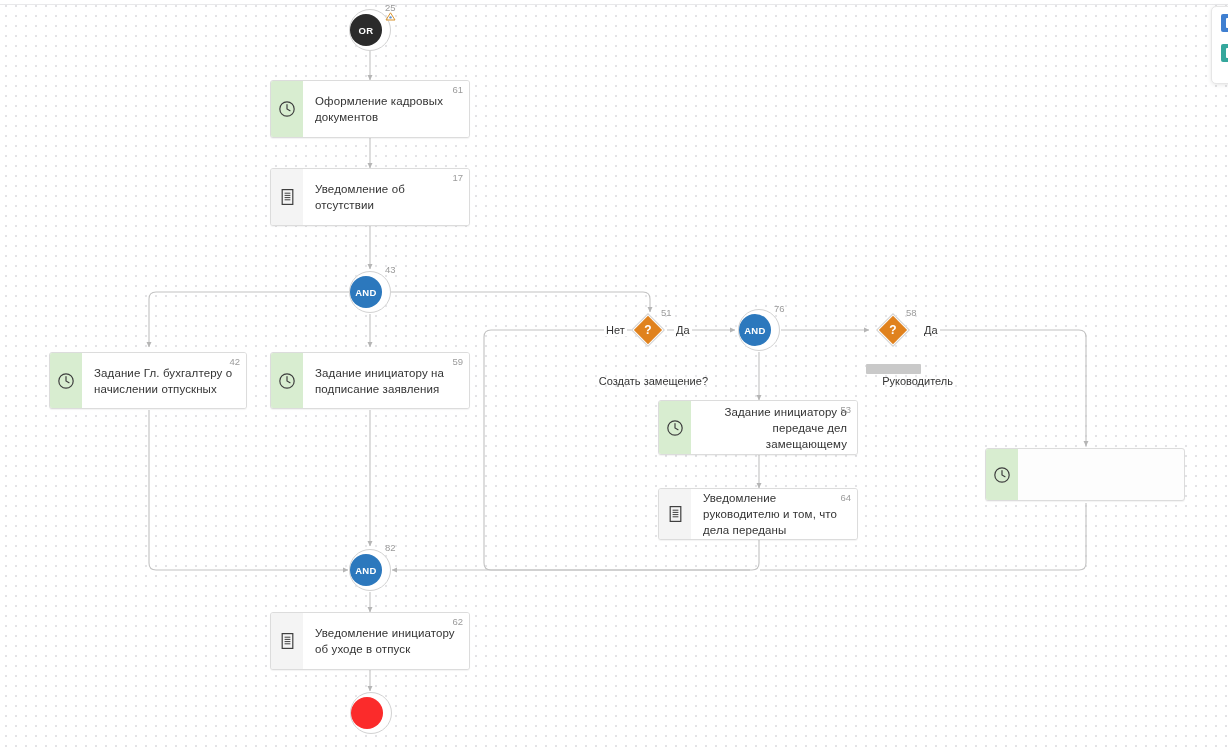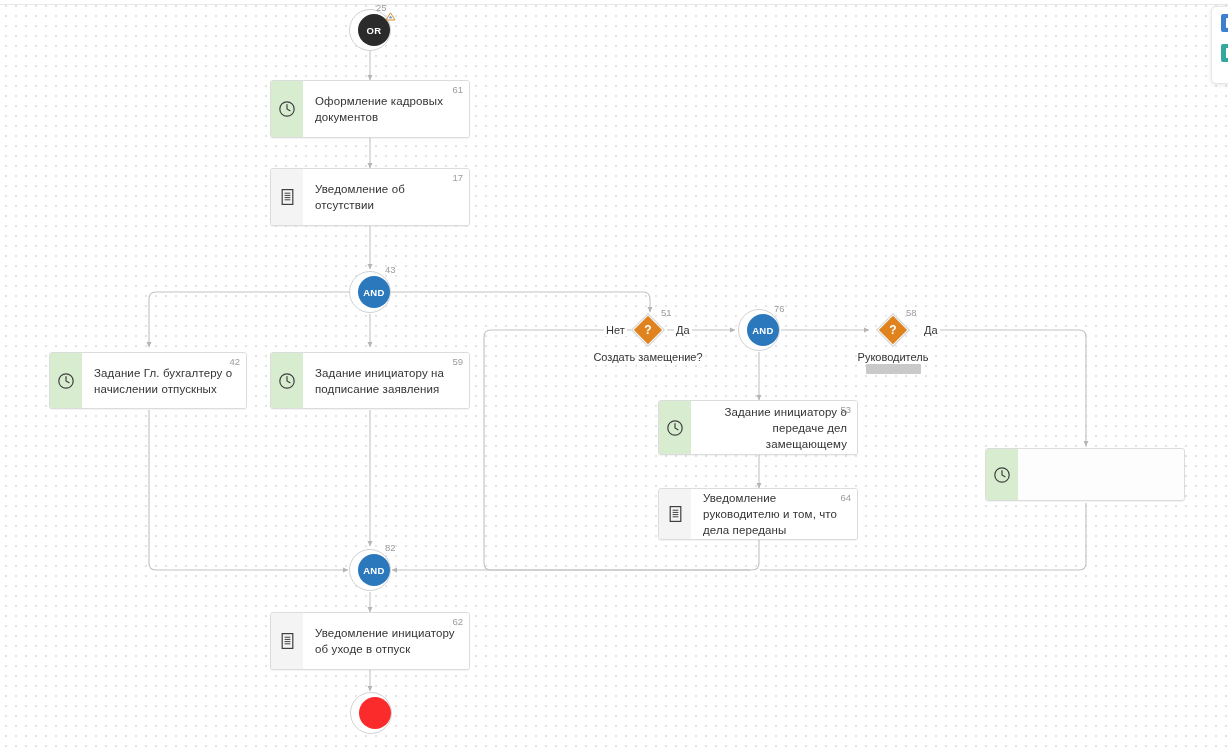--- a/index.html
+++ b/index.html
@@ -81,21 +81,21 @@
   
   .gw {
     position: absolute;
     width: 42px; height: 42px;
     border-radius: 50%;
     background: #ffffff;
     border: 1px solid #d2d2d2;
     box-sizing: border-box;
     display: flex;
     align-items: center;
-    justify-content: flex-end;
+    justify-content: flex-start;
   }
   .gw .inner {
     width: 32px; height: 32px;
     border-radius: 50%;
     display: flex;
     align-items: center;
     justify-content: center;
     font-size: 9.5px;
     font-weight: bold;
     color: #ffffff;
@@ -145,22 +145,23 @@
   .decnum {
     position: absolute;
     font-size: 9.5px;
     color: #9b9b9b;
   }
   .declabel {
     position: absolute;
     font-size: 11px;
     line-height: 14px;
     color: #333333;
-    text-align: center;
+    text-align: right;
     width: 120px;
+    margin-top: 24px;
   }
   .edgelabel {
     position: absolute;
     font-size: 11px;
     color: #333333;
     background: #ffffff;
     padding: 0 2px;
   }
   .redaction {
     position: absolute;
@@ -252,21 +253,21 @@
 
       <path d="M370,592 L370,612"></path>
 
       <path d="M370,670 L370,691"></path>
     </g>
   </svg>
 
   <div class="gw or" style="left:349px; top:9px;">
     <div class="inner">OR</div>
   </div>
-  <div class="gwnum" style="left:376px; top:2px;">25</div>
+  <div class="gwnum" style="left:385px; top:2px;">25</div>
   <div class="startmark" style="left:385px; top:12px;">
     <svg width="11" height="9" viewBox="0 0 11 9">
       <path d="M5.5,0.8 L10,8 L1,8 z" fill="none" stroke="#d8932e" stroke-width="1"></path>
       <circle cx="5.5" cy="5.4" r="1.2" fill="#5a8fd0"></circle>
     </svg>
   </div>
 
   <div class="card task" style="left:270px; top:80px; width:200px; height:58px;">
     <div class="iconcol">
       <svg width="18" height="18" viewBox="0 0 18 18">

